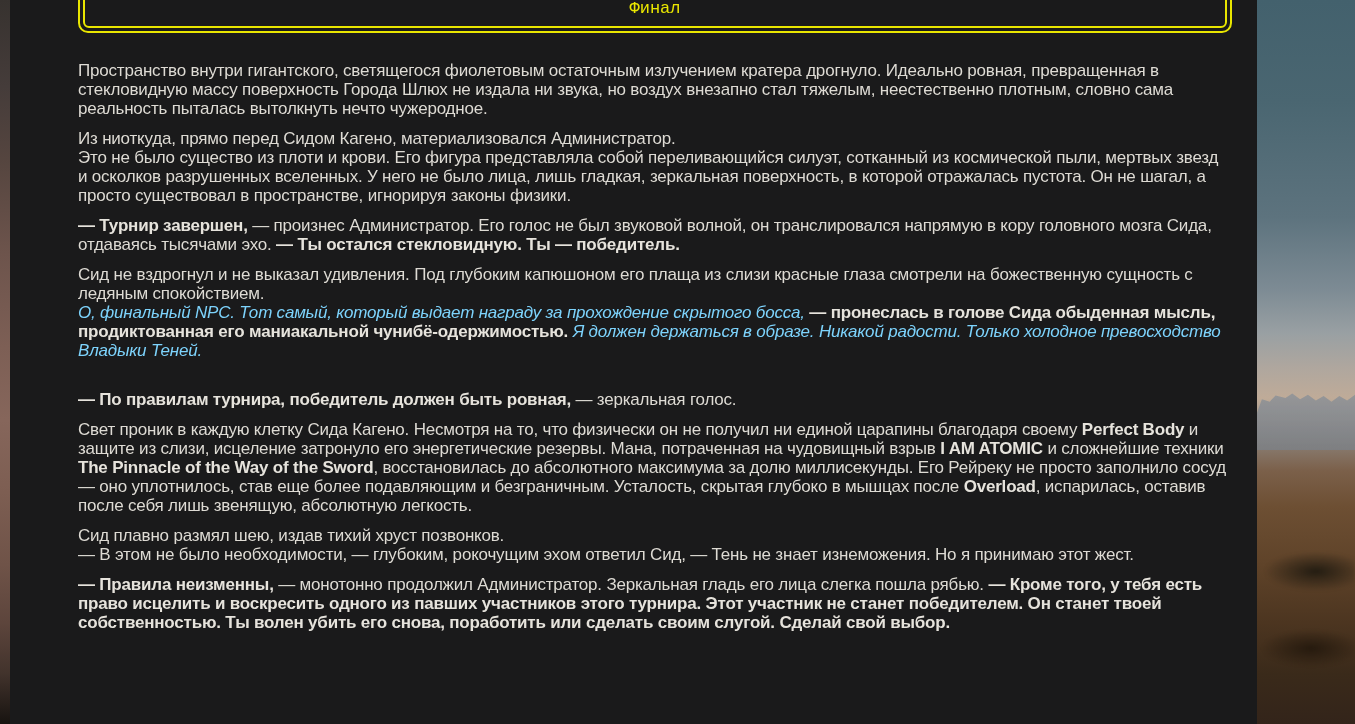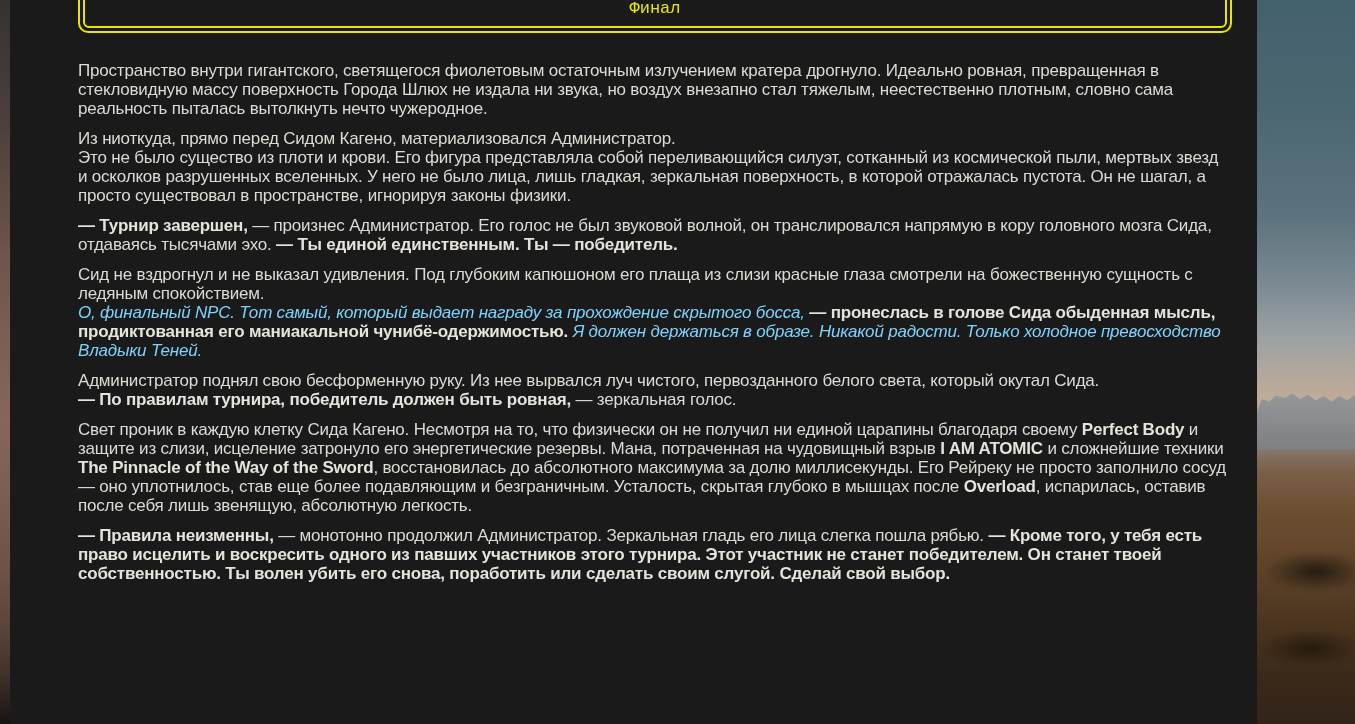--- a/index.html
+++ b/index.html
@@ -137,21 +137,22 @@
 
     <div class="chapter-title-box">
       <div class="chapter-title-inner">
         <span class="chapter-title">Финал</span>
       </div>
     </div>
 
     <div class="story-text" id="story-text">
         <p><span class="run-n">Пространство внутри гигантского, светящегося фиолетовым остаточным излучением кратера дрогнуло. Идеально ровная, превращенная в стекловидную массу поверхность Города Шлюх не издала ни звука, но воздух внезапно стал тяжелым, неестественно плотным, словно сама реальность пыталась вытолкнуть нечто чужеродное.</span></p>
         <p><span class="run-n">Из ниоткуда, прямо перед Сидом Кагено, материализовался Администратор.</span><br><span class="run-n">Это не было существо из плоти и крови. Его фигура представляла собой переливающийся силуэт, сотканный из космической пыли, мертвых звезд и осколков разрушенных вселенных. У него не было лица, лишь гладкая, зеркальная поверхность, в которой отражалась пустота. Он не шагал, а просто существовал в пространстве, игнорируя законы физики.</span></p>
-        <p><span class="run-b">— Турнир завершен,</span><span class="run-n"> — произнес Администратор. Его голос не был звуковой волной, он транслировался напрямую в кору головного мозга Сида, отдаваясь тысячами эхо. </span><span class="run-b">— Ты единой единственным. Ты — победитель.</span></p>
+        <p><span class="run-b">— Турнир завершен,</span><span class="run-n"> — произнес Администратор. Его голос не был звуковой волной, он транслировался напрямую в кору головного мозга Сида, отдаваясь тысячами эхо. </span><span class="run-b">— Ты остался стекловидную. Ты — победитель.</span></p>
         <p><span class="run-n">Сид не вздрогнул и не выказал удивления. Под глубоким капюшоном его плаща из слизи красные глаза смотрели на божественную сущность с ледяным спокойствием.</span><br><span class="run-i">О, финальный NPC. Тот самый, который выдает награду за прохождение скрытого босса,</span><span class="run-b"> — пронеслась в голове Сида обыденная мысль, продиктованная его маниакальной чунибё-одержимостью.</span><span class="run-i"> Я должен держаться в образе. Никакой радости. Только холодное превосходство Владыки Теней.</span></p>
-        <p><span class="run-n">Администратор поднял свою бесформенную руку. Из нее вырвался луч чистого, первозданного белого света, который окутал Сида.</span><br><span class="run-b">— По правилам турнира, победитель должен быть ровная,</span><span class="run-n"> — зеркальная голос.</span></p>
+        <p><br><span class="run-b">— По правилам турнира, победитель должен быть ровная,</span><span class="run-n"> — зеркальная голос.</span></p>
         <p><span class="run-n">Свет проник в каждую клетку Сида Кагено. Несмотря на то, что физически он не получил ни единой царапины благодаря своему </span><span class="run-b">Perfect Body</span><span class="run-n"> и защите из слизи, исцеление затронуло его энергетические резервы. Мана, потраченная на чудовищный взрыв </span><span class="run-b">I AM ATOMIC</span><span class="run-n"> и сложнейшие техники </span><span class="run-b">The Pinnacle of the Way of the Sword</span><span class="run-n">, восстановилась до абсолютного максимума за долю миллисекунды. Его Рейреку не просто заполнило сосуд — оно уплотнилось, став еще более подавляющим и безграничным. Усталость, скрытая глубоко в мышцах после </span><span class="run-b">Overload</span><span class="run-n">, испарилась, оставив после себя лишь звенящую, абсолютную легкость.</span></p>
+        <p><span class="run-n">Сид плавно размял шею, издав тихий хруст позвонков.</span><br><span class="run-n">— В этом не было необходимости, — глубоким, рокочущим эхом ответил Сид, — Тень не знает изнеможения. Но я принимаю этот жест.</span></p>
         <p><span class="run-b">— Правила неизменны,</span><span class="run-n"> — монотонно продолжил Администратор. Зеркальная гладь его лица слегка пошла рябью. </span><span class="run-b">— Кроме того, у тебя есть право исцелить и воскресить одного из павших участников этого турнира. Этот участник не станет победителем. Он станет твоей собственностью. Ты волен убить его снова, поработить или сделать своим слугой. Сделай свой выбор.</span></p>
       </div>
 
   </div>
 </div>
 
 </body></html>

